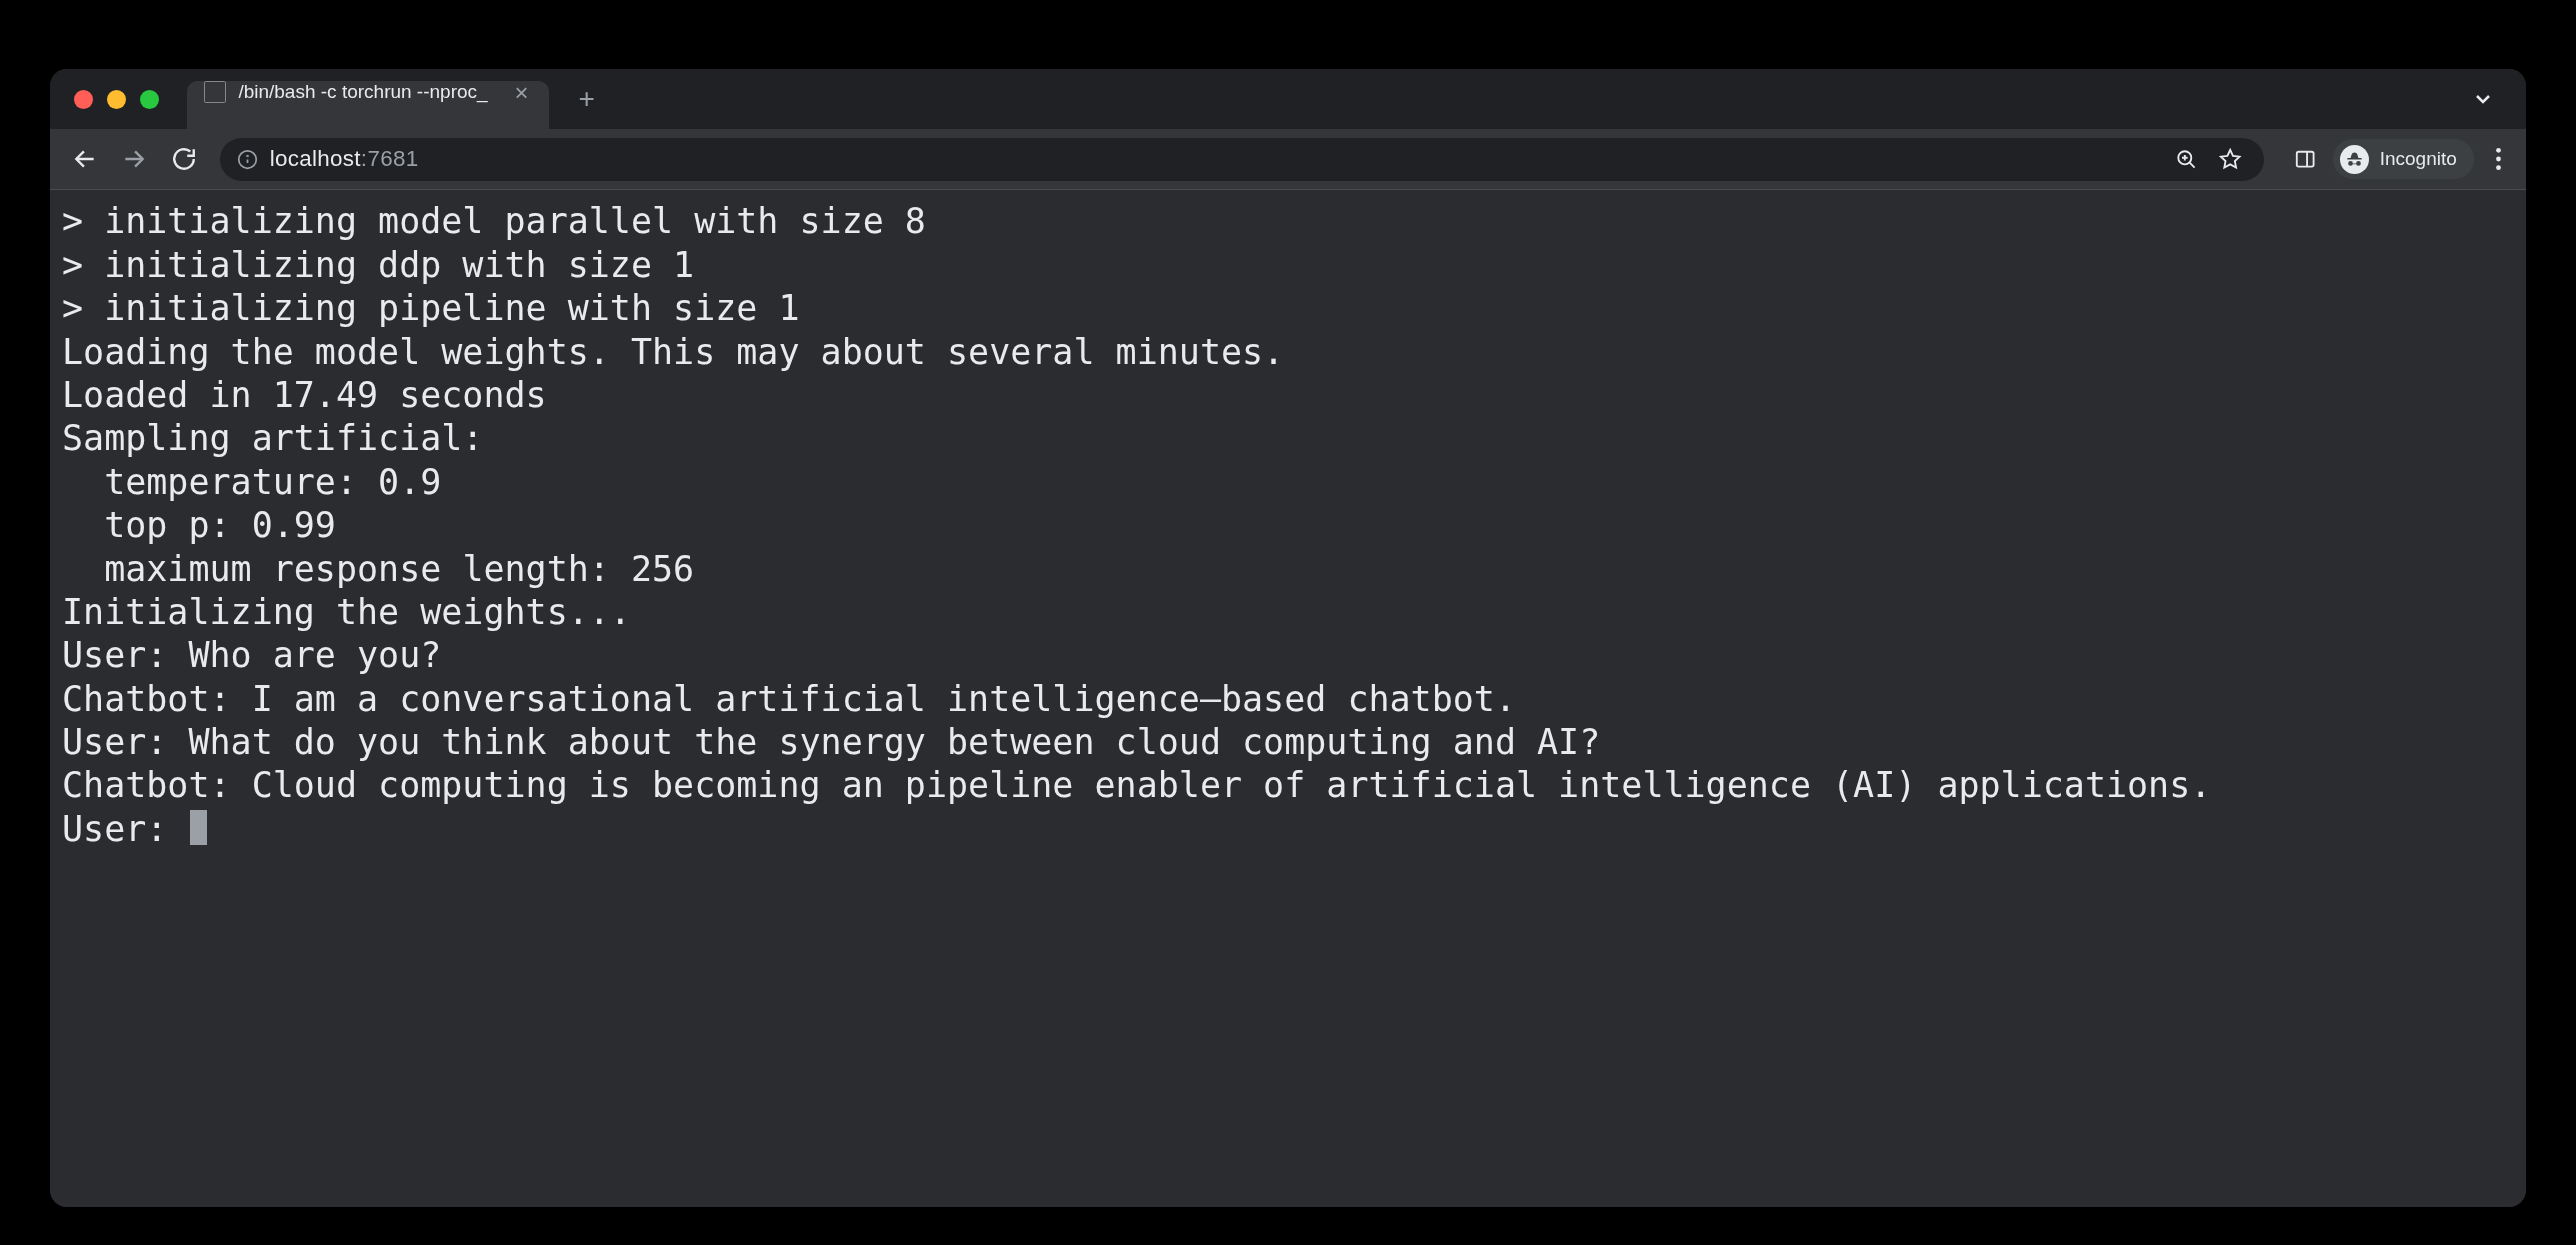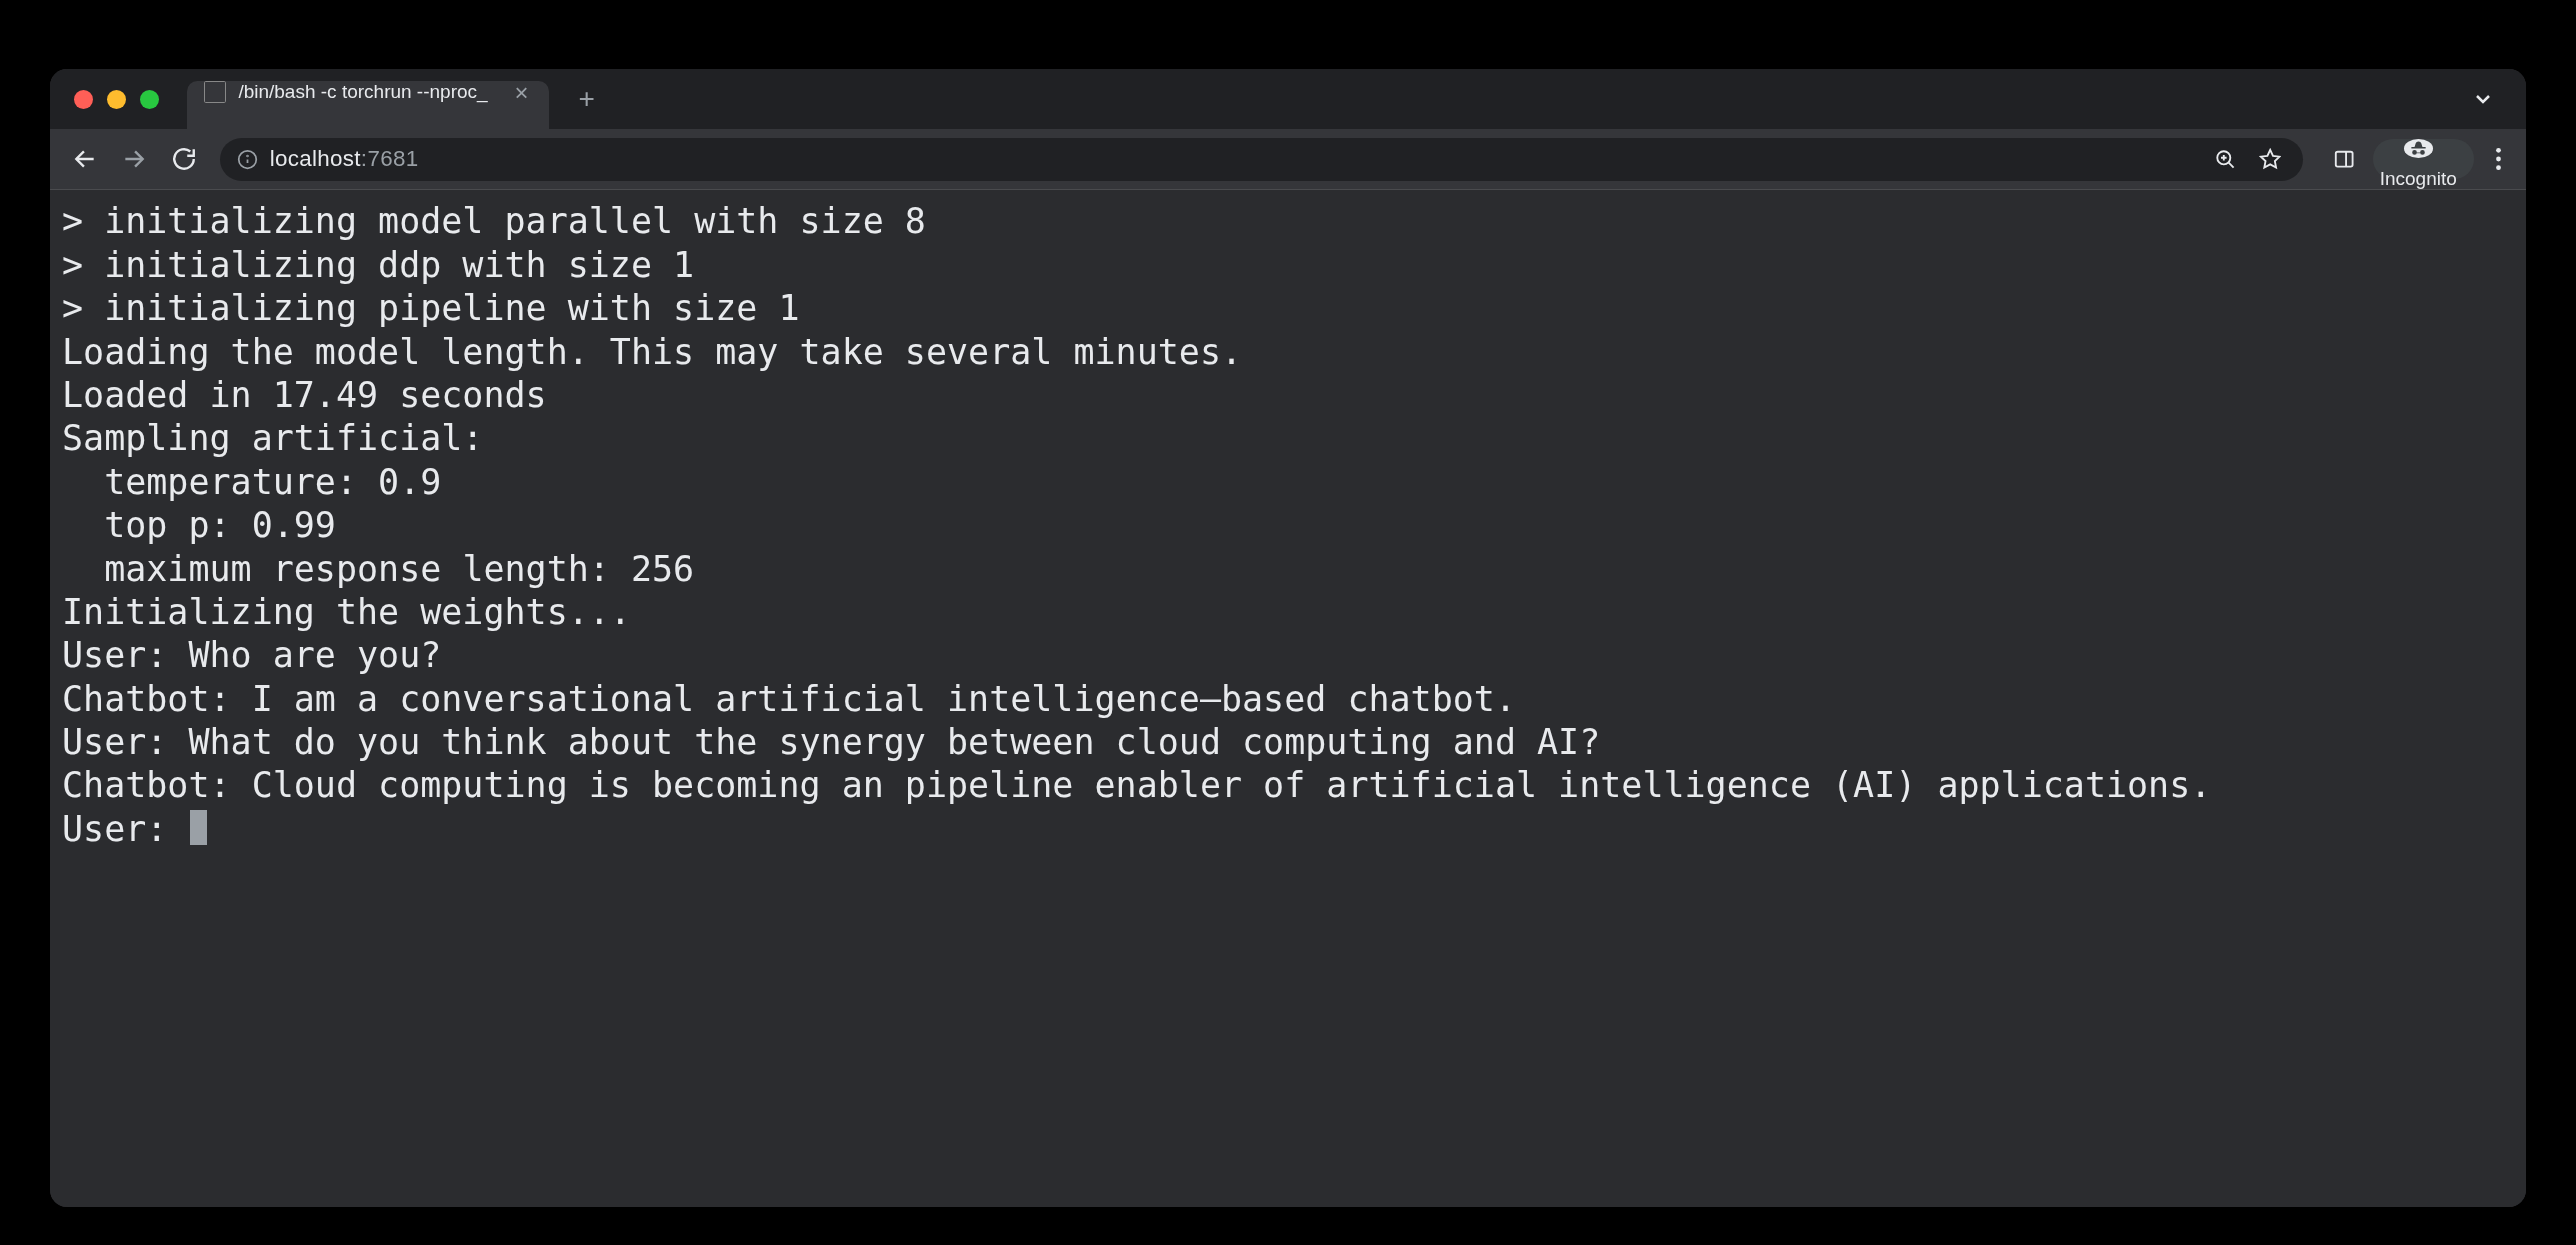--- a/index.html
+++ b/index.html
@@ -159,21 +159,20 @@
     .side-panel-btn svg { width: 22.4px; height: 22.4px; }
     .incognito-badge {
       background: #3c4043;
       height: 40px;
       border-radius: 20px;
       display: flex;
       align-items: center;
       padding: 0 17px 0 7px;
       gap: 10.4px;
       cursor: pointer;
-      flex-direction: column;
     }
     .incognito-circle {
       width: 29px;
       height: 29px;
       border-radius: 50%;
       background: #e8eaed;
       display: flex;
       align-items: center;
       justify-content: center;
     }
@@ -308,21 +307,21 @@
             <circle cx="3" cy="20" r="2.2"></circle>
           </svg>
       </div>
     </div>
   </div>
 
   <div class="content">
     <div class="terminal" id="terminal"><span>&gt; initializing model parallel with size 8</span>
 <span>&gt; initializing ddp with size 1</span>
 <span>&gt; initializing pipeline with size 1</span>
-<span>Loading the model length. This may take several minutes.</span>
+<span>Loading the model weights. This may about several minutes.</span>
 <span>Loaded in 17.49 seconds</span>
 <span>Sampling artificial:</span>
 <span>  temperature: 0.9</span>
 <span>  top p: 0.99</span>
 <span>  maximum response length: 256</span>
 <span>Initializing the weights...</span>
 <span>User: Who are you?</span>
 <span>Chatbot: I am a conversational artificial intelligence–based chatbot.</span>
 <span>User: What do you think about the synergy between cloud computing and AI?</span>
 <span>Chatbot: Cloud computing is becoming an pipeline enabler of artificial intelligence (AI) applications.</span>

